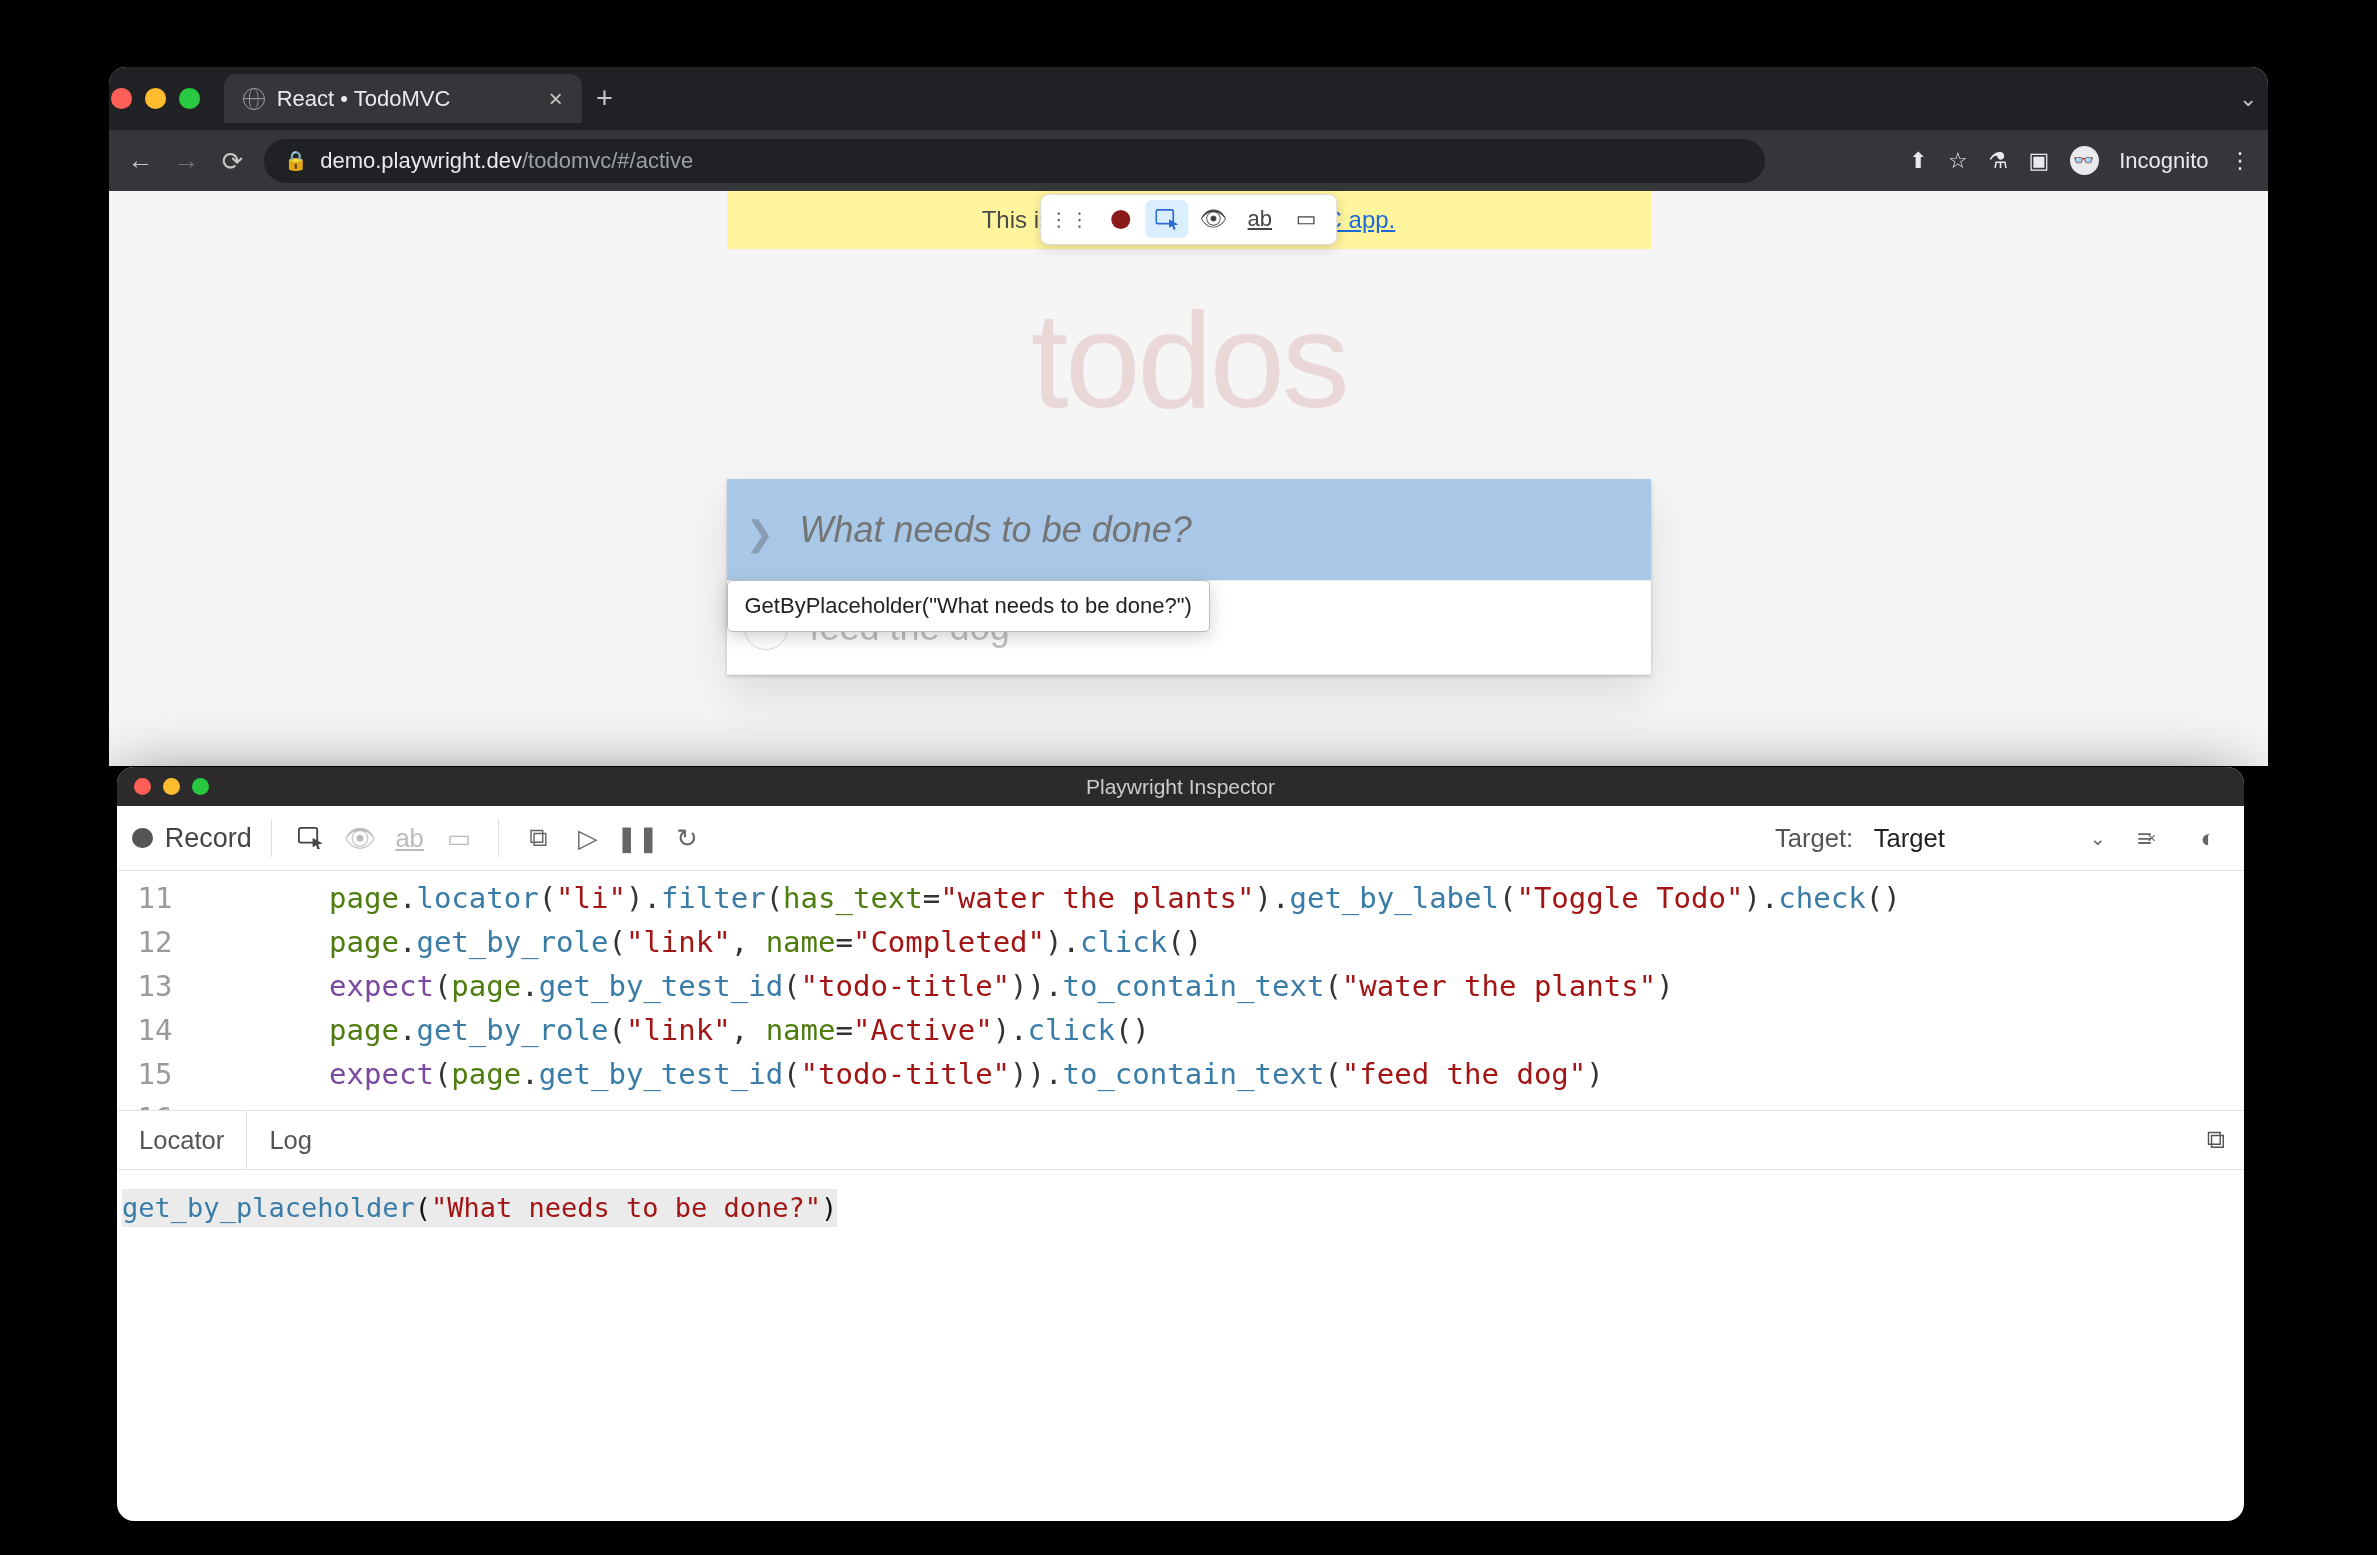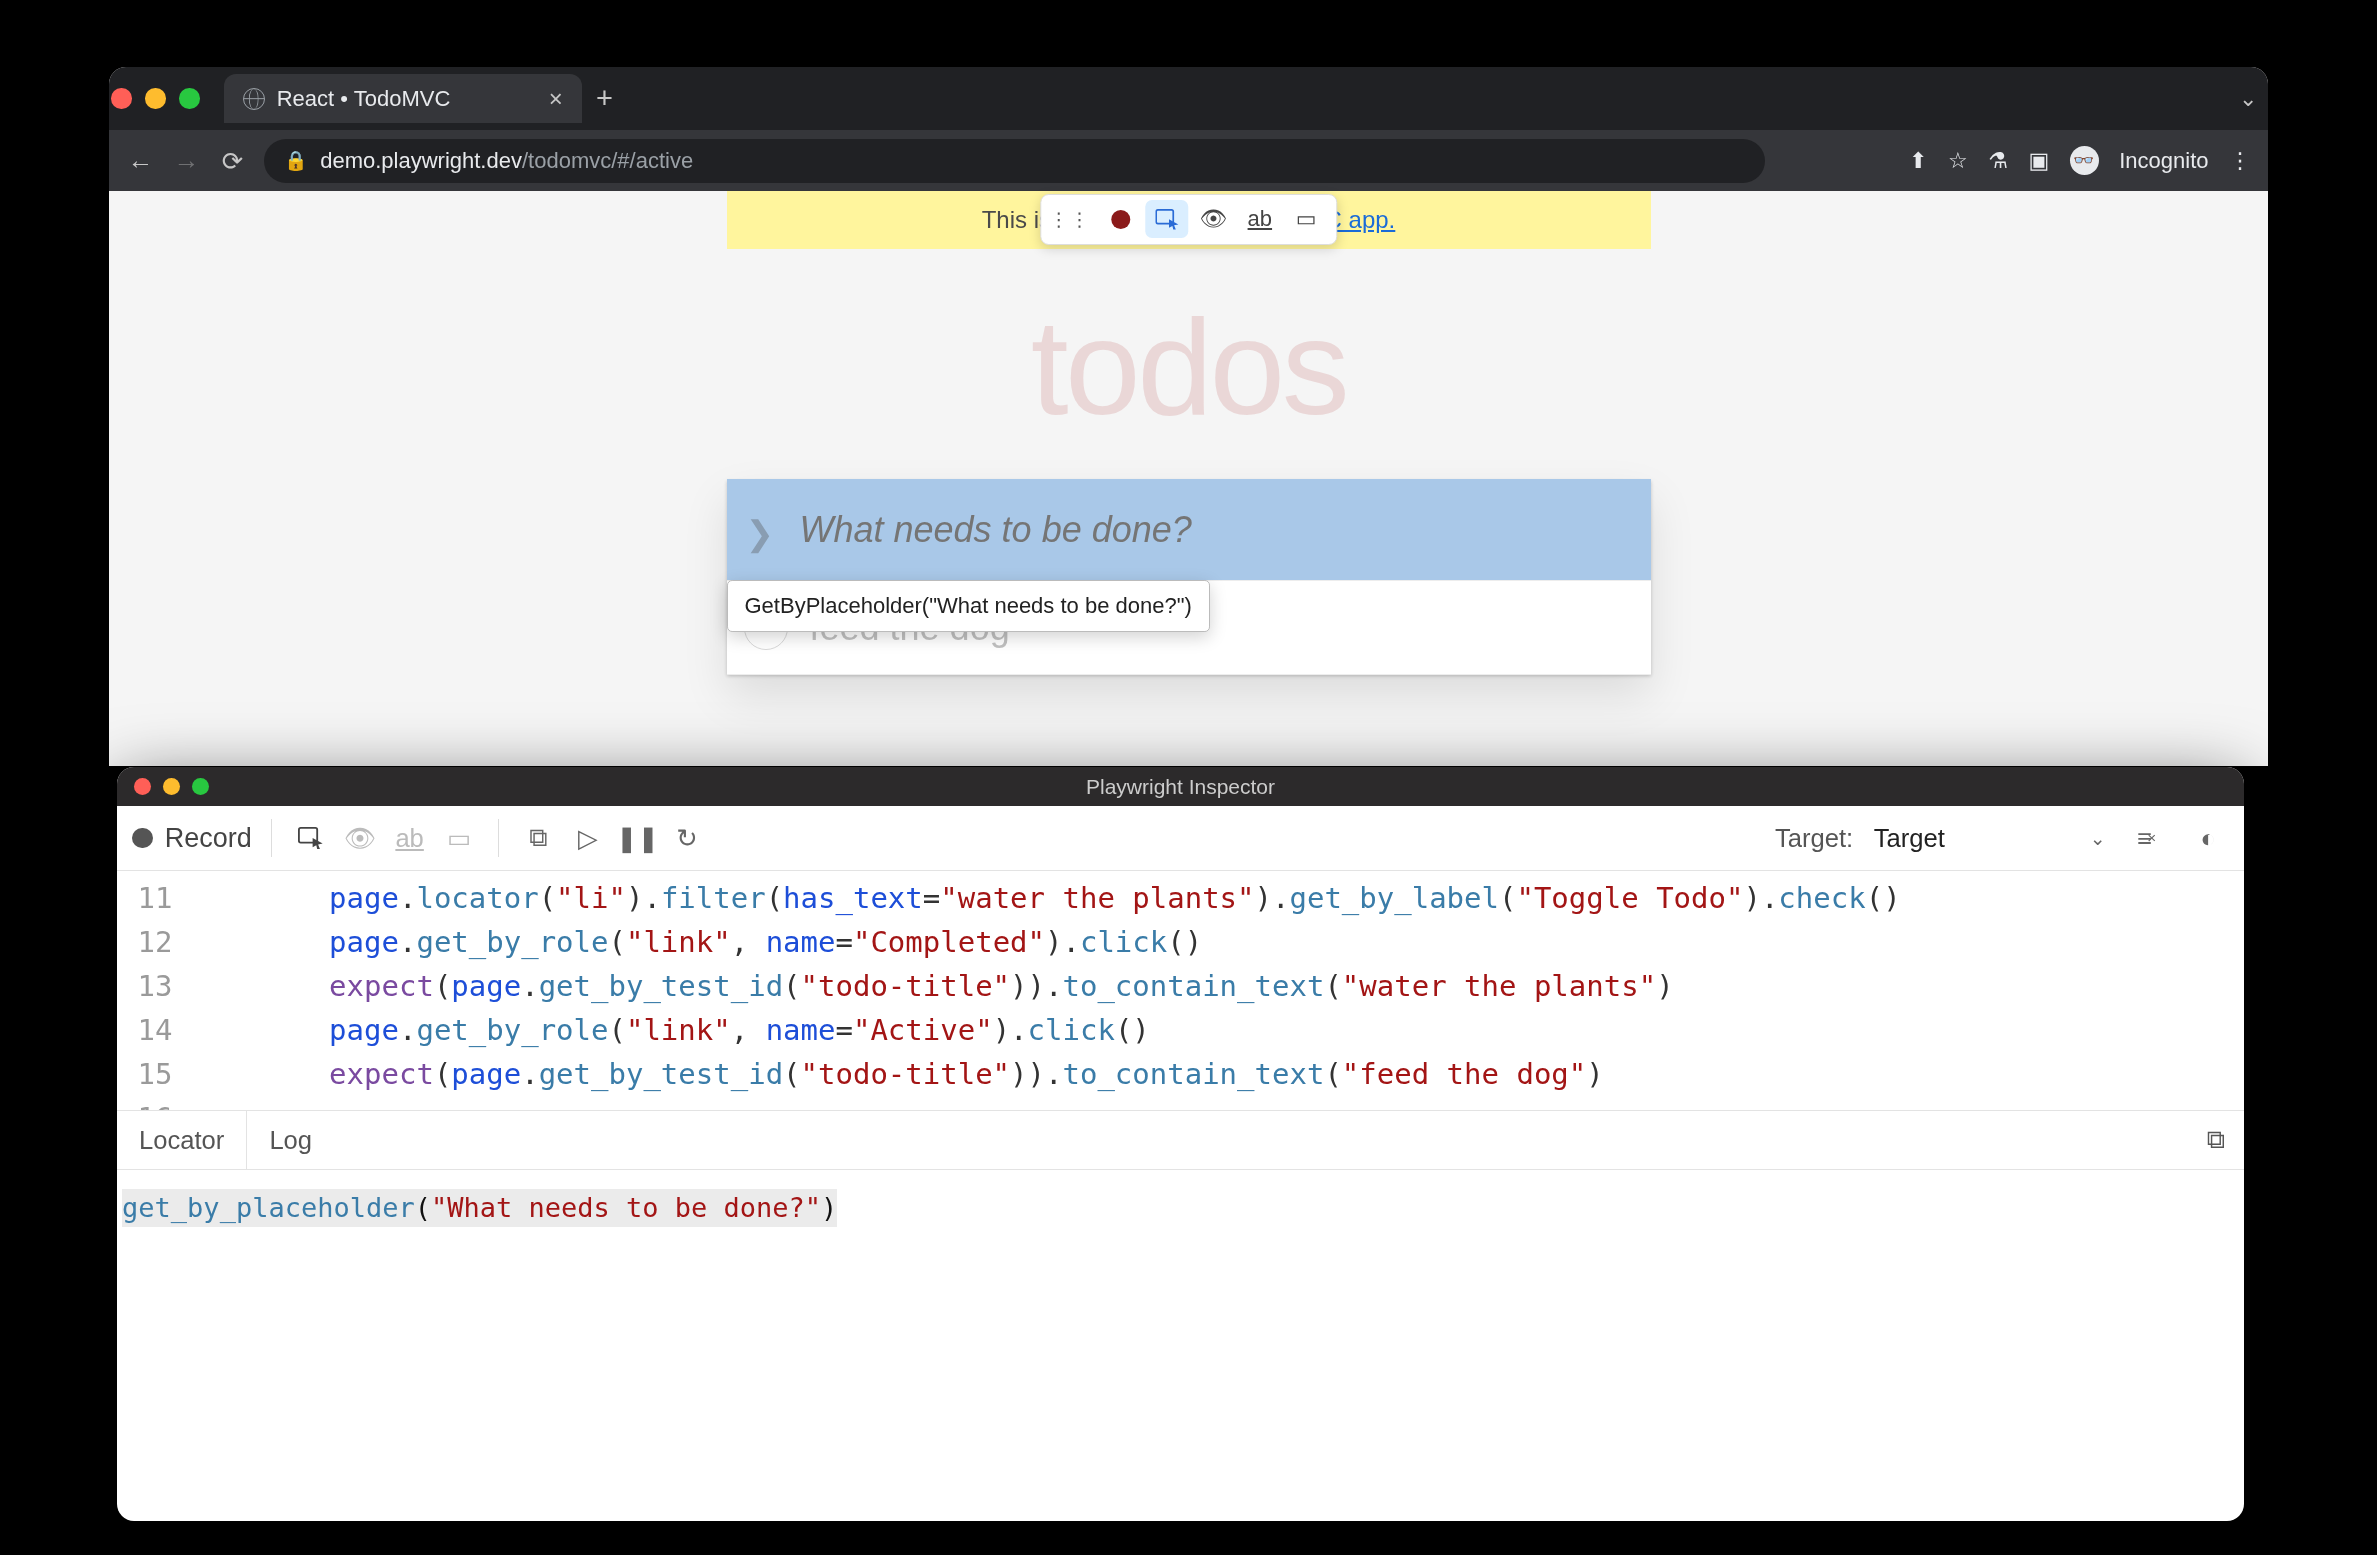--- a/index.html
+++ b/index.html
@@ -74,21 +74,21 @@
     position:absolute; top:3.4px; left:50%; transform:translateX(-50%);
     display:flex;align-items:center;gap:3.4px;background:#fff;border:0.9px solid #ddd;border-radius:8.5px;
     padding:5.1px 8.5px; box-shadow:0 3.4px 12px rgba(0,0,0,.15);
   }
   .pw-handle{font-size:19px;color:#555;letter-spacing:1.7px;margin-right:5.1px;}
   .pw-btn{width:43px;height:38px;border-radius:6.8px;display:flex;align-items:center;justify-content:center;font-size:22px;color:#444;}
   .pw-btn.active{background:#daeeff;}
   .pw-rec{width:19px;height:19px;border-radius:50%;background:#8b1a1a;}
 
   .todos-title{
-    position:absolute; top:98px; left:50%; transform:translateX(-50%);
+    position:absolute; top:91px; left:50%; transform:translateX(-50%);
     font-size:136px; font-weight:200; color:rgba(175,47,47,.15);
     letter-spacing:-3.4px;
   }
   .todo-app{
     position:absolute; top:288px; left:50%; transform:translateX(-50%);
     width:924px; background:#fff; box-shadow:0 1.7px 3.4px rgba(0,0,0,.2),0 21px 43px rgba(0,0,0,.1);
   }
   .hl{ background:#a9c8e8; }
   .new-todo{
     height:102px; display:flex;align-items:center;padding:0 24px 0 73px;position:relative;
@@ -141,21 +141,21 @@
   .target-sel{display:flex;align-items:center;gap:145px;color:#222;}
   .chev{font-size:19px;color:#666;}
 
   .code-area{
     font-family:ui-monospace,SFMono-Regular,Menlo,monospace;font-size:29px;line-height:44px;
     display:flex; height:239px; overflow:hidden;
   }
   .gutter{background:#fff;color:#9a9a9a;text-align:right;padding:5.1px 17px 0 20.5px;user-select:none;}
   .gutter div{height:44px;}
   .code{padding:5.1px 0 0 0;white-space:pre;color:#111;} 
-  .code .obj{color:#1d4ed8;} 
+  .code .obj{color:#4d7c0f;} 
   .code .fn1{color:#3a7ca8;}  
   .code .fn2{color:#7a4aa0;}  
   .code .str{color:#a31515;}
   .code .paren{color:#333;}
 
   .tabs-row{height:60px;border-top:0.9px solid #e3e3e3;border-bottom:0.9px solid #e3e3e3;display:flex;align-items:center;font-size:25.6px;color:#555;padding:0 0 0 0;position:relative;}
   .tabs-row .tabb{padding:0 22px;height:100%;display:flex;align-items:center;}
   .tabs-row .tabb.active{background:#fff;border-right:0.9px solid #e3e3e3;}
   .tabs-row .copy{position:absolute;right:19px;font-size:25.6px;color:#555;}
 

